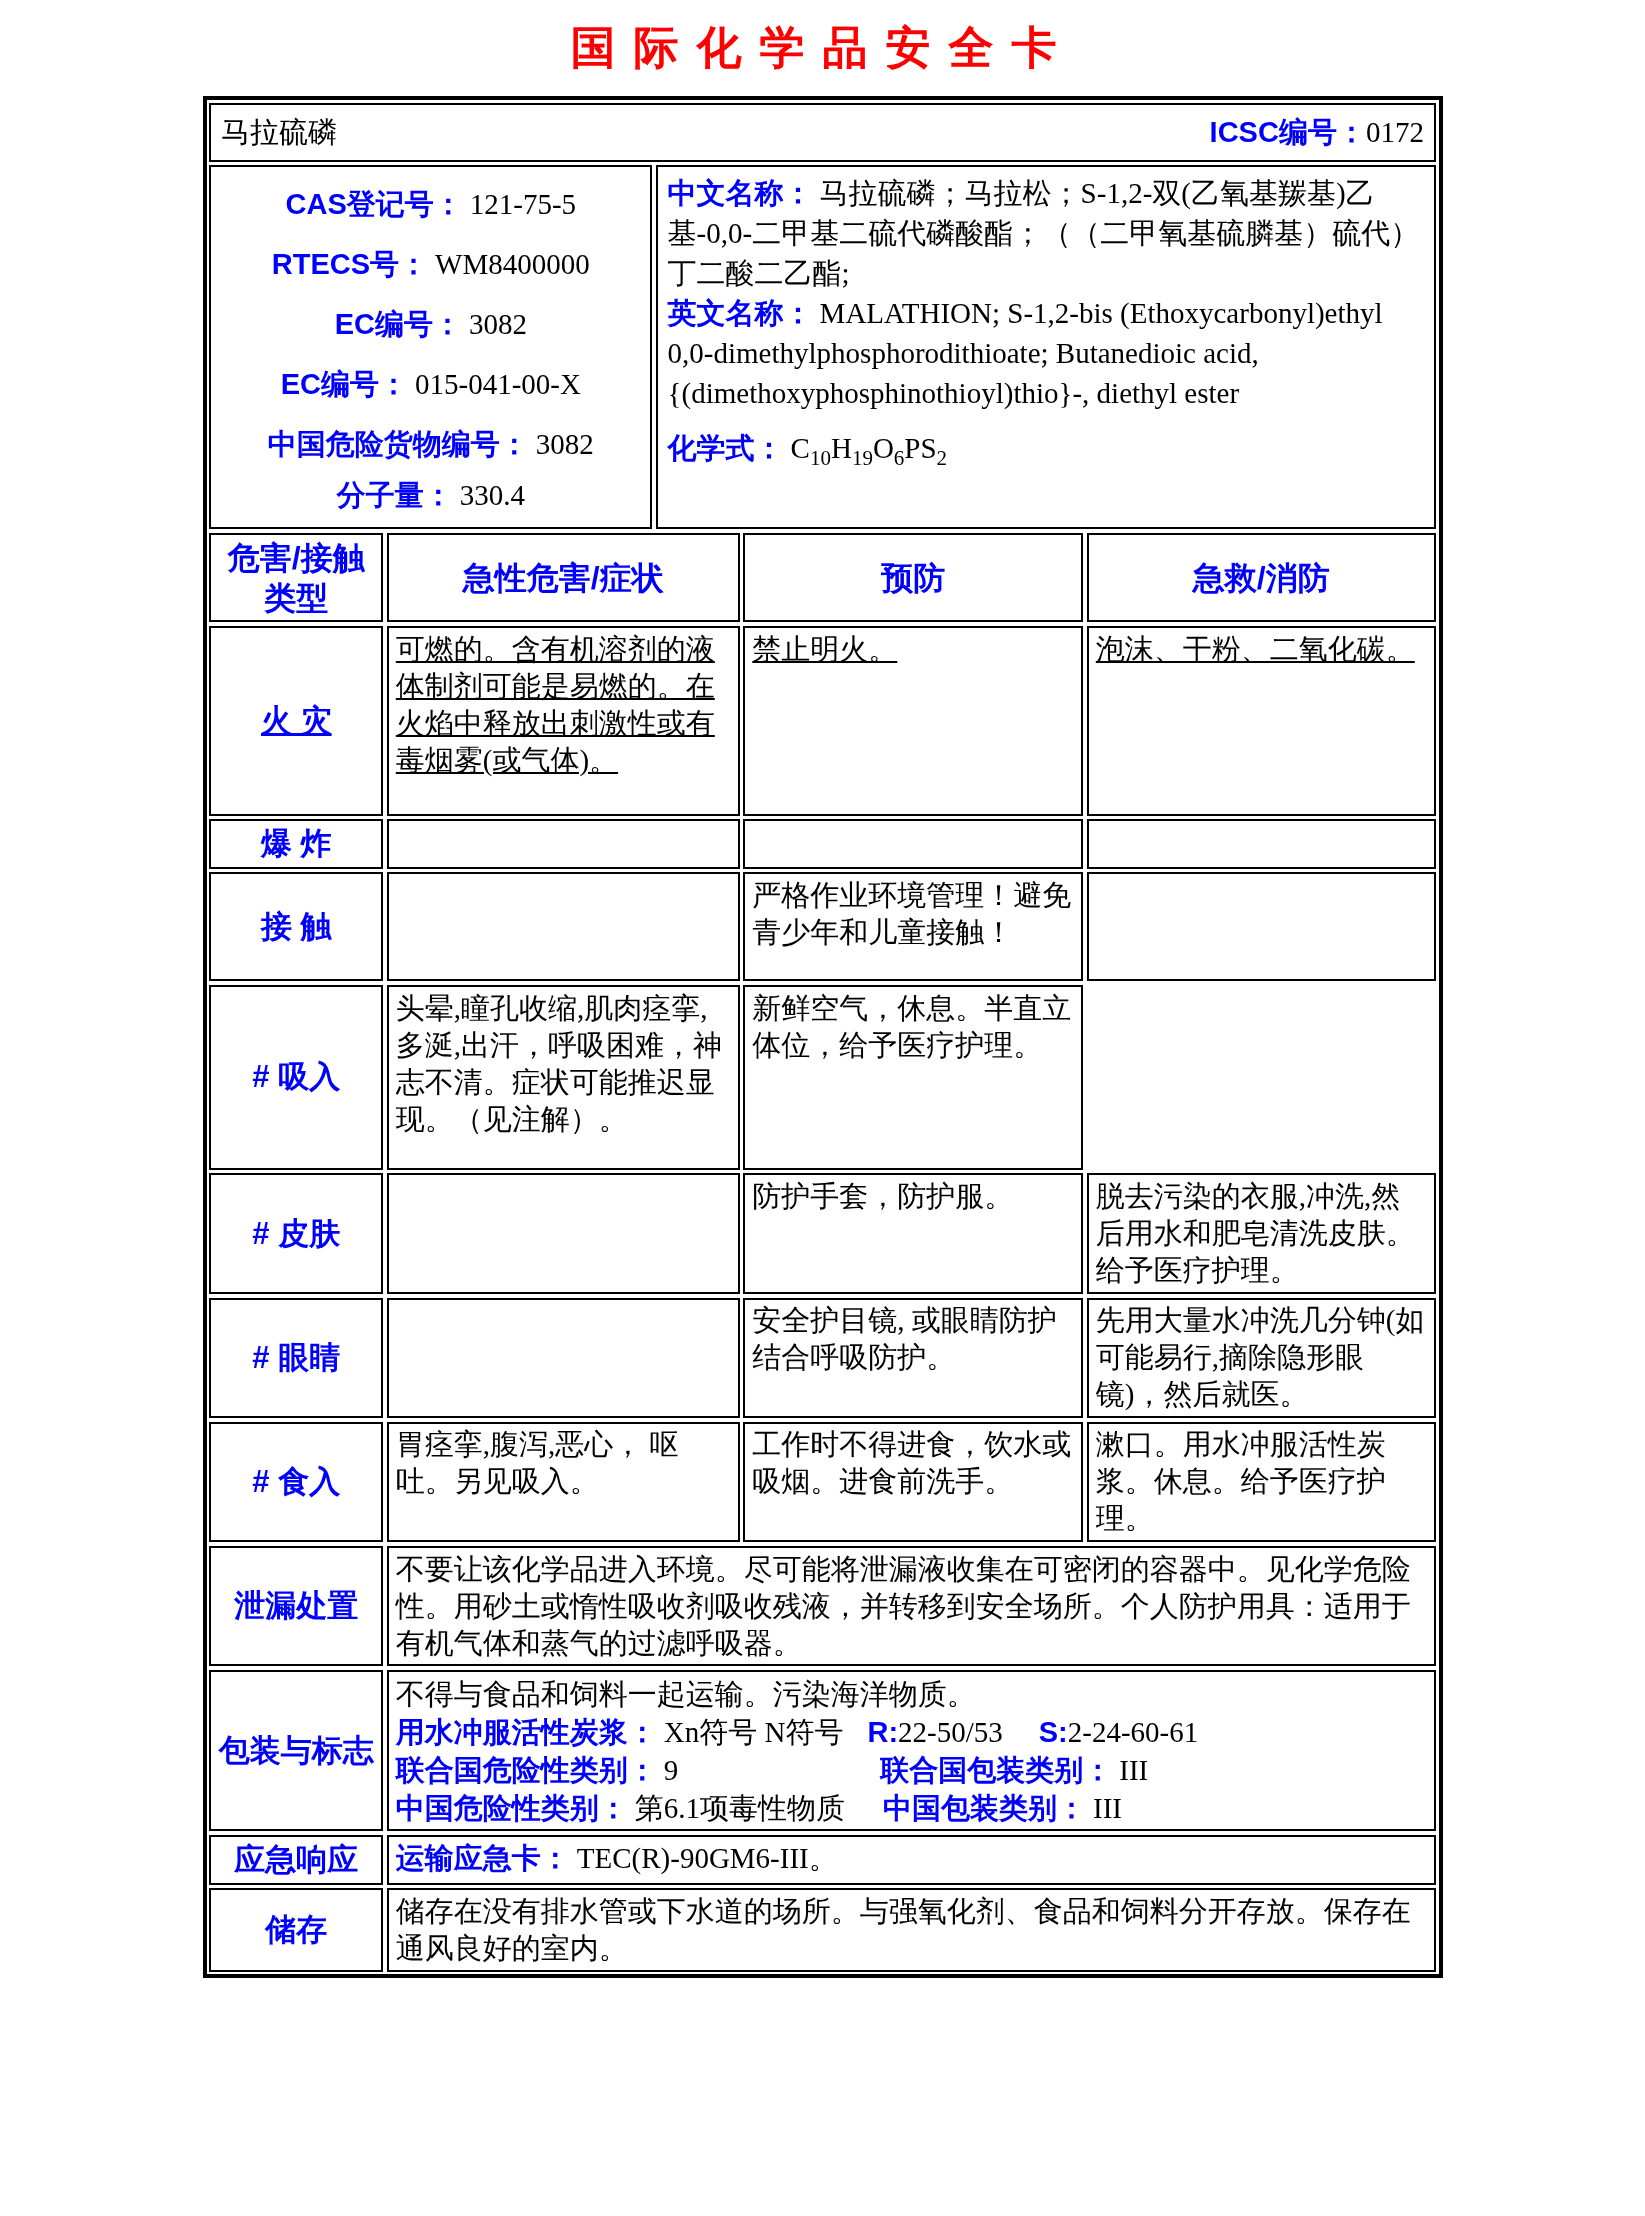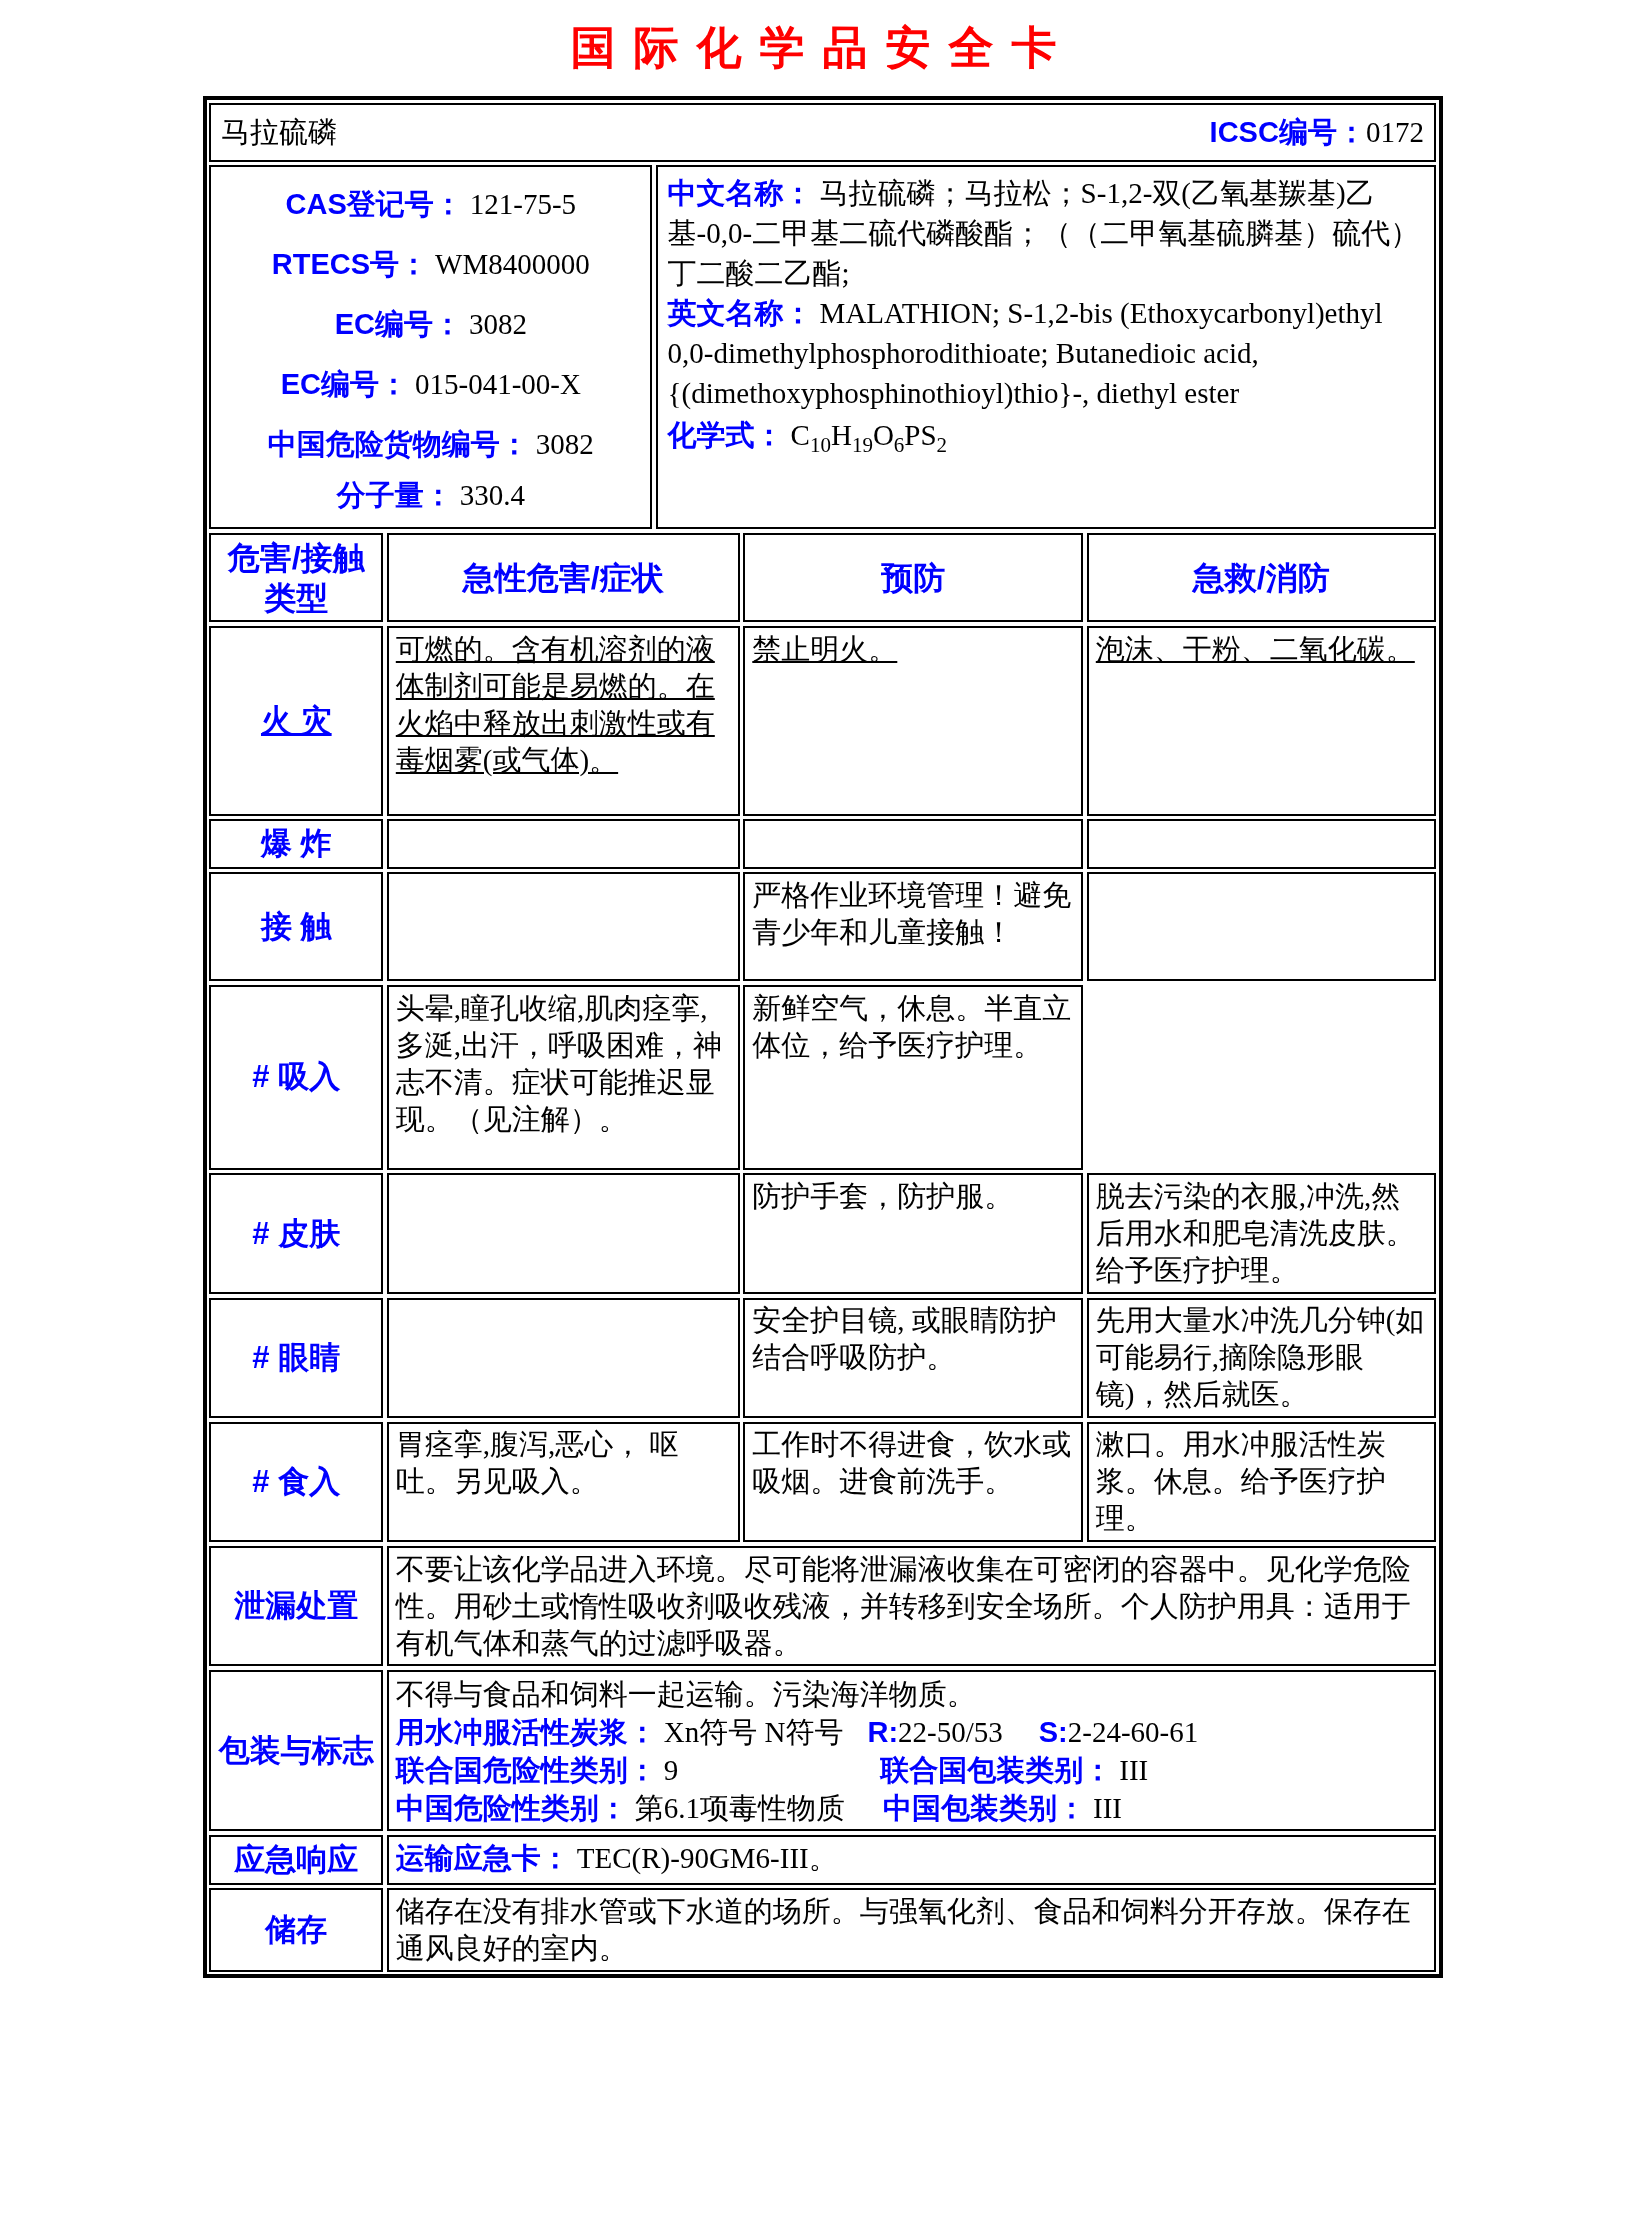--- a/index.html
+++ b/index.html
@@ -48,21 +48,21 @@
     font-weight: 700;
     font-family: "Liberation Sans", "DejaVu Sans", sans-serif;
   }
   .blab.pad { margin-right: 7px; }
   
   .id-section { display: flex; gap: 3.5px; }
   .id-left  { width: 443px; min-height: 346px; display: flex; flex-direction: column; padding: 7px 9.8px 11px 9.8px; }
   .id-right { flex: 1; min-height: 346px; padding: 5.6px 9.8px; line-height: 40px; }
   .id-line  { line-height: 60px; white-space: nowrap; }
   .mw-line  { margin-top: auto; line-height: 42px; }
-  .formula-line { margin-top: 1.4px; line-height: 43px; }
+  .formula-line { margin-top: 1.4px; line-height: 68px; }
   .formula-line sub { font-size: 21px; }
   
   .hrow { display: grid; grid-template-columns: 174px 353px 340px 1fr; gap: 3.5px; }
   .frow { display: grid; grid-template-columns: 174px 1fr; gap: 3.5px; }
   .hlabel {
     display: flex; align-items: center; justify-content: center;
     text-align: center;
     color: #0000FF; font-weight: 700;
     font-family: "Liberation Sans", "DejaVu Sans", sans-serif;
     font-size: 31px; line-height: 40px;

